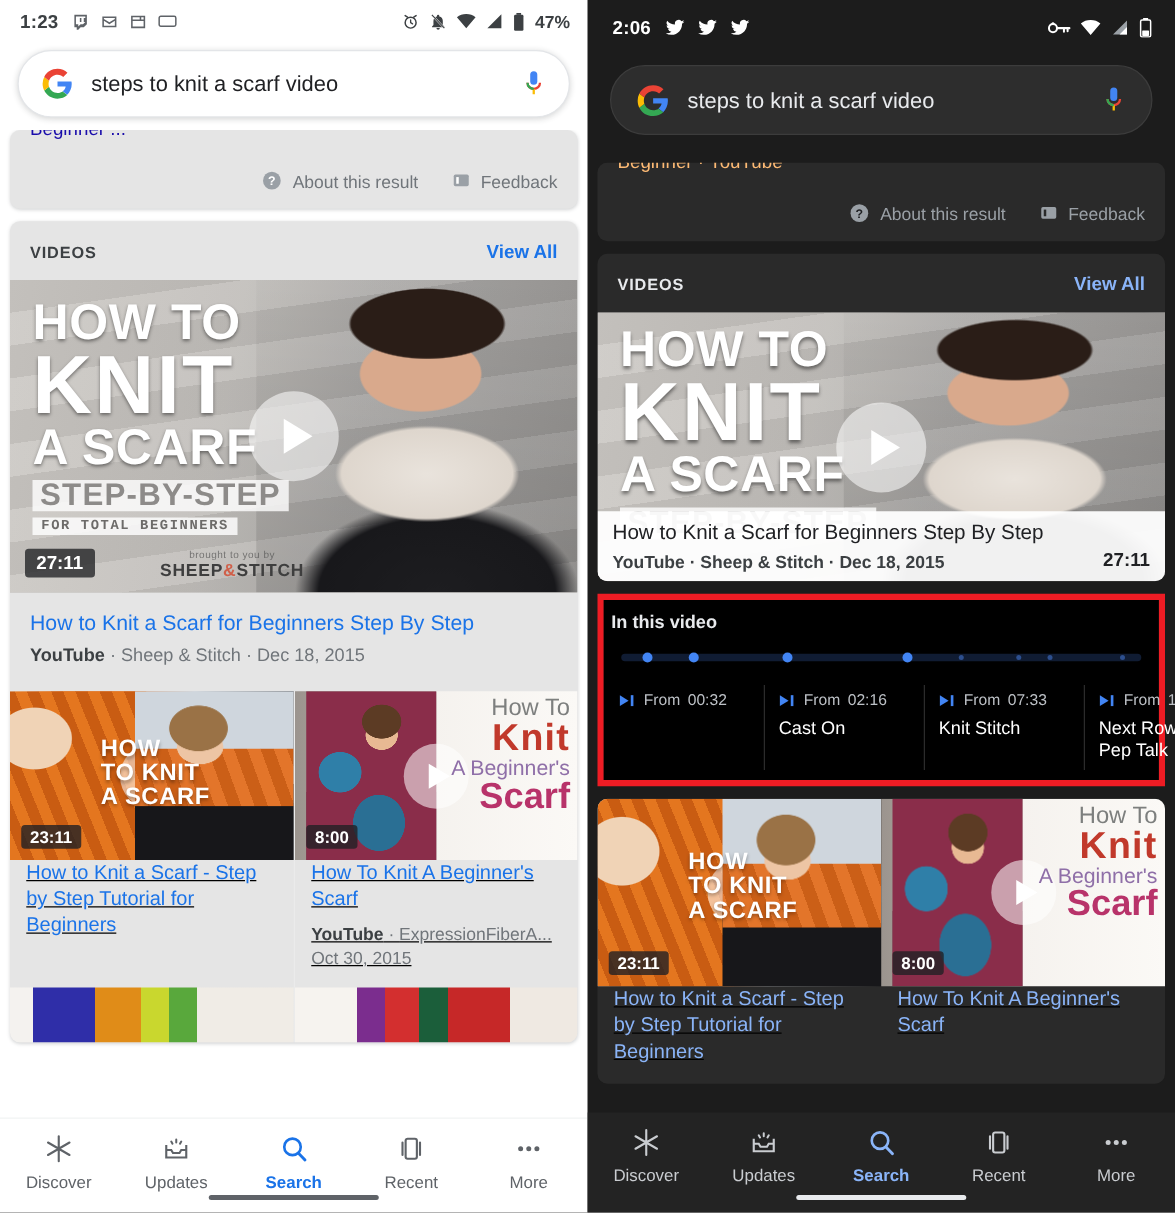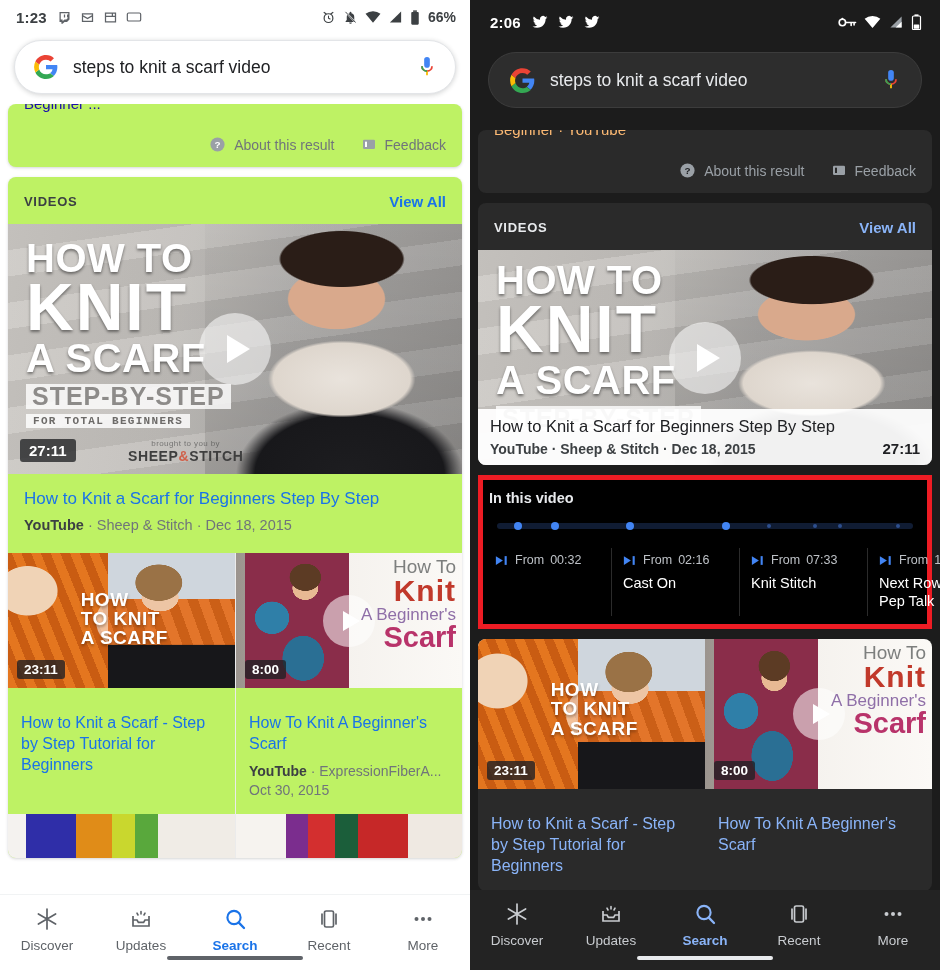--- a/index.html
+++ b/index.html
@@ -48,21 +48,21 @@
   .panel.light .searchbar .qtext { color:#202124; }
   .panel.dark  .searchbar .qtext { color:#e8eaed; }
 
   
   .content { position:absolute; left:0; right:0; overflow:hidden; }
   .panel.light .content { top:104px; bottom:76px; }
   .panel.dark  .content { top:130px; bottom:80px; }
 
   
   .card { margin:0 8px 10px; border-radius:8px; overflow:hidden; }
-  .panel.light .card { background:#bef264; box-shadow:0 1px 3px rgba(60,64,67,.22); }
+  .panel.light .card { background:#e5e5e5; box-shadow:0 1px 3px rgba(60,64,67,.22); }
   .panel.dark  .card { background:#2a2a2a; }
 
   
   .clipcard { position:relative; }
   .clipline { font-size:15px; padding:0 16px; height:18px; overflow:hidden;
               position:relative; top:-9px; }
   .panel.light .clipline { color:#1a0dab; }
   .panel.dark  .clipline { color:#fdba74; }
   .resultfoot {
     display:flex; justify-content:flex-end; align-items:center;
@@ -214,21 +214,21 @@
   .tb2 { font-size:30px; color:#c1392b; font-weight:700; letter-spacing:1px; }
   .tb3 { font-size:17px; color:#8f6fa8; font-weight:400; }
   .tb4 { font-size:29px; color:#b8336a; font-weight:700; }
 
   .playbtn.sm { width:52px; height:52px; }
   .playbtn.sm:after { border-left:17px solid #fff; border-top:10px solid transparent;
                       border-bottom:10px solid transparent; margin-left:5px; }
   .durbadge.sm { font-size:13.5px; padding:2px 7px; left:9px; bottom:9px;
                  background:rgba(32,33,36,.80); }
 
-  .gmeta { padding:24px 13px 14px; }
+  .gmeta { padding:0 13px 14px;text-decoration:underline; }
   .gmeta .ttl { font-size:16px; line-height:1.32; }
   .panel.light .gmeta .ttl { color:#1a73e8; }
   .panel.dark  .gmeta .ttl { color:#8ab4f8; }
   .gmeta .sub { font-size:14px; margin-top:8px; line-height:1.35; }
   .panel.light .gmeta .sub { color:#70757a; }
   .panel.light .gmeta .sub b { color:#3c4043; font-weight:600; }
 
   
   .striprow { display:flex; height:44px; }
   .strip1 { flex:1 1 50%;
@@ -307,21 +307,21 @@
         <svg width="15" height="14" viewBox="0 0 20 20">
             <path fill="#3c4043" d="M18 2v16H2z"></path>
           </svg>
       </span>
       <span class="sicon">
         <svg width="10" height="15" viewBox="0 0 12 20">
             <rect x="3.5" y="0.5" width="5" height="2" fill="#3c4043"></rect>
             <rect x="1" y="2.5" width="10" height="17" rx="1.4" fill="#3c4043"></rect>
           </svg>
       </span>
-      <span class="battpct">66%</span>
+      <span class="battpct">47%</span>
     </span>
   </div>
 
   <div class="searchwrap">
     <div class="searchbar">
       <span class="sicon">
         <svg width="26" height="26" viewBox="0 0 48 48">
           <path fill="#4285F4" d="M45 24.5c0-1.6-.1-2.8-.4-4H24v7.6h12c-.2 2-1.5 5.1-4.4 7.1l6.7 5.2C42.2 36.6 45 31.1 45 24.5z"></path>
           <path fill="#34A853" d="M24 46c5.9 0 10.9-1.9 14.5-5.3l-6.9-5.3c-1.8 1.3-4.3 2.2-7.6 2.2-5.8 0-10.7-3.8-12.5-9.1l-7.1 5.5C8 41.3 15.4 46 24 46z"></path>
           <path fill="#FBBC05" d="M11.5 28.5A13.4 13.4 0 0110.8 24c0-1.6.3-3.1.7-4.5l-7.1-5.6A22 22 0 002 24c0 3.5.9 6.9 2.4 10.1z"></path>

